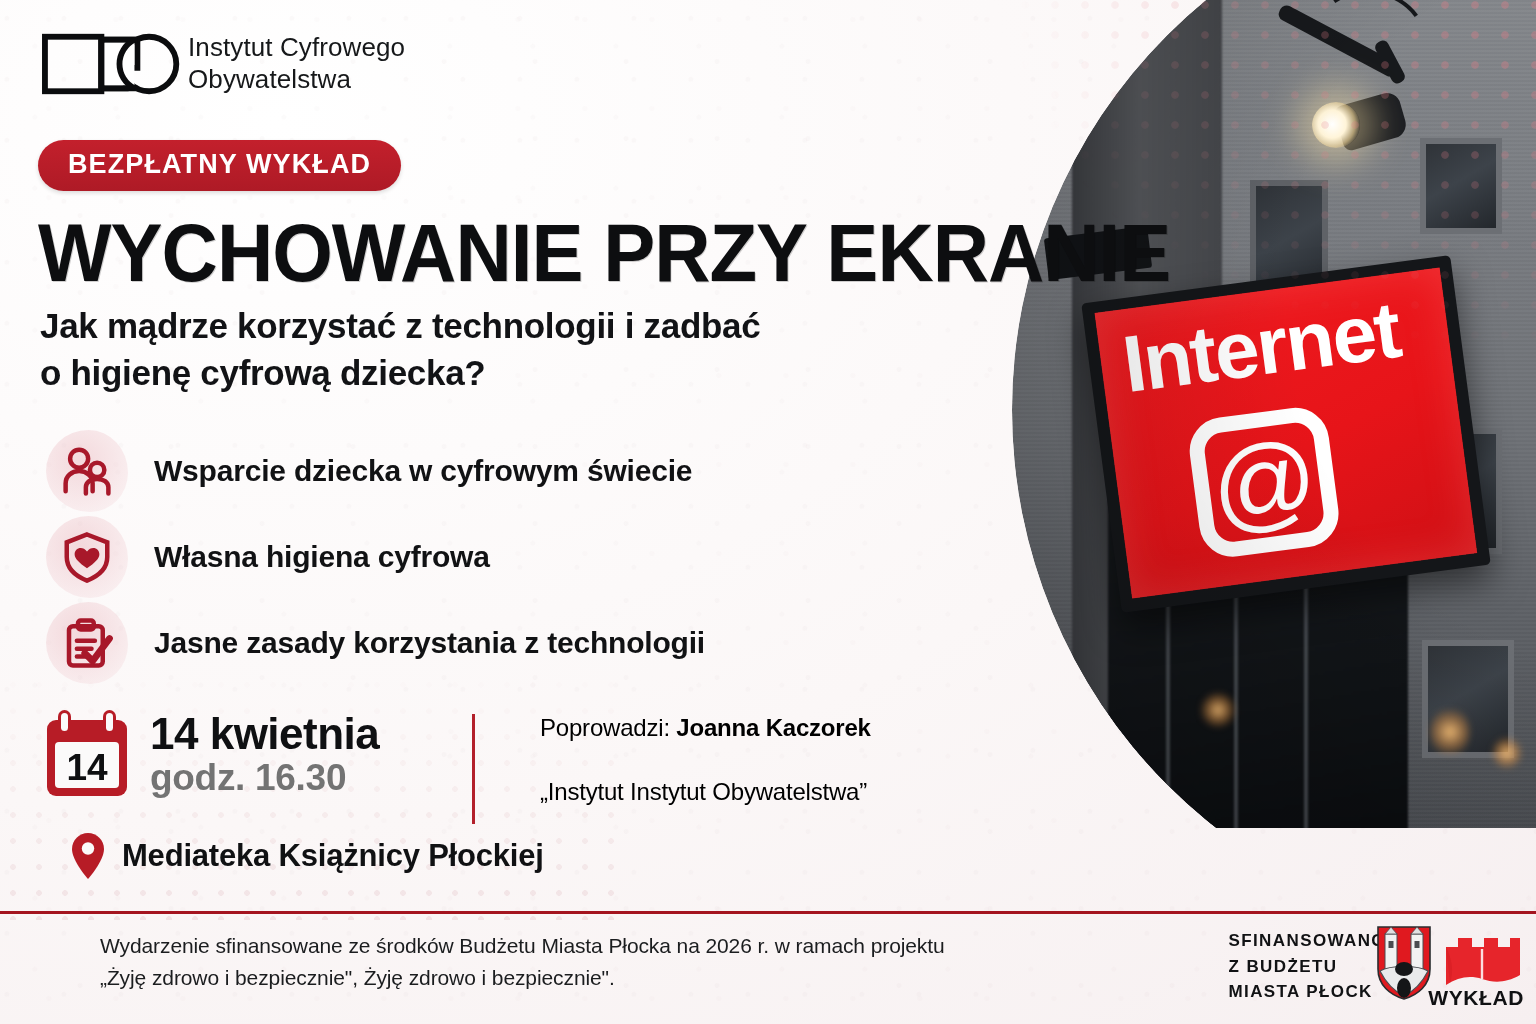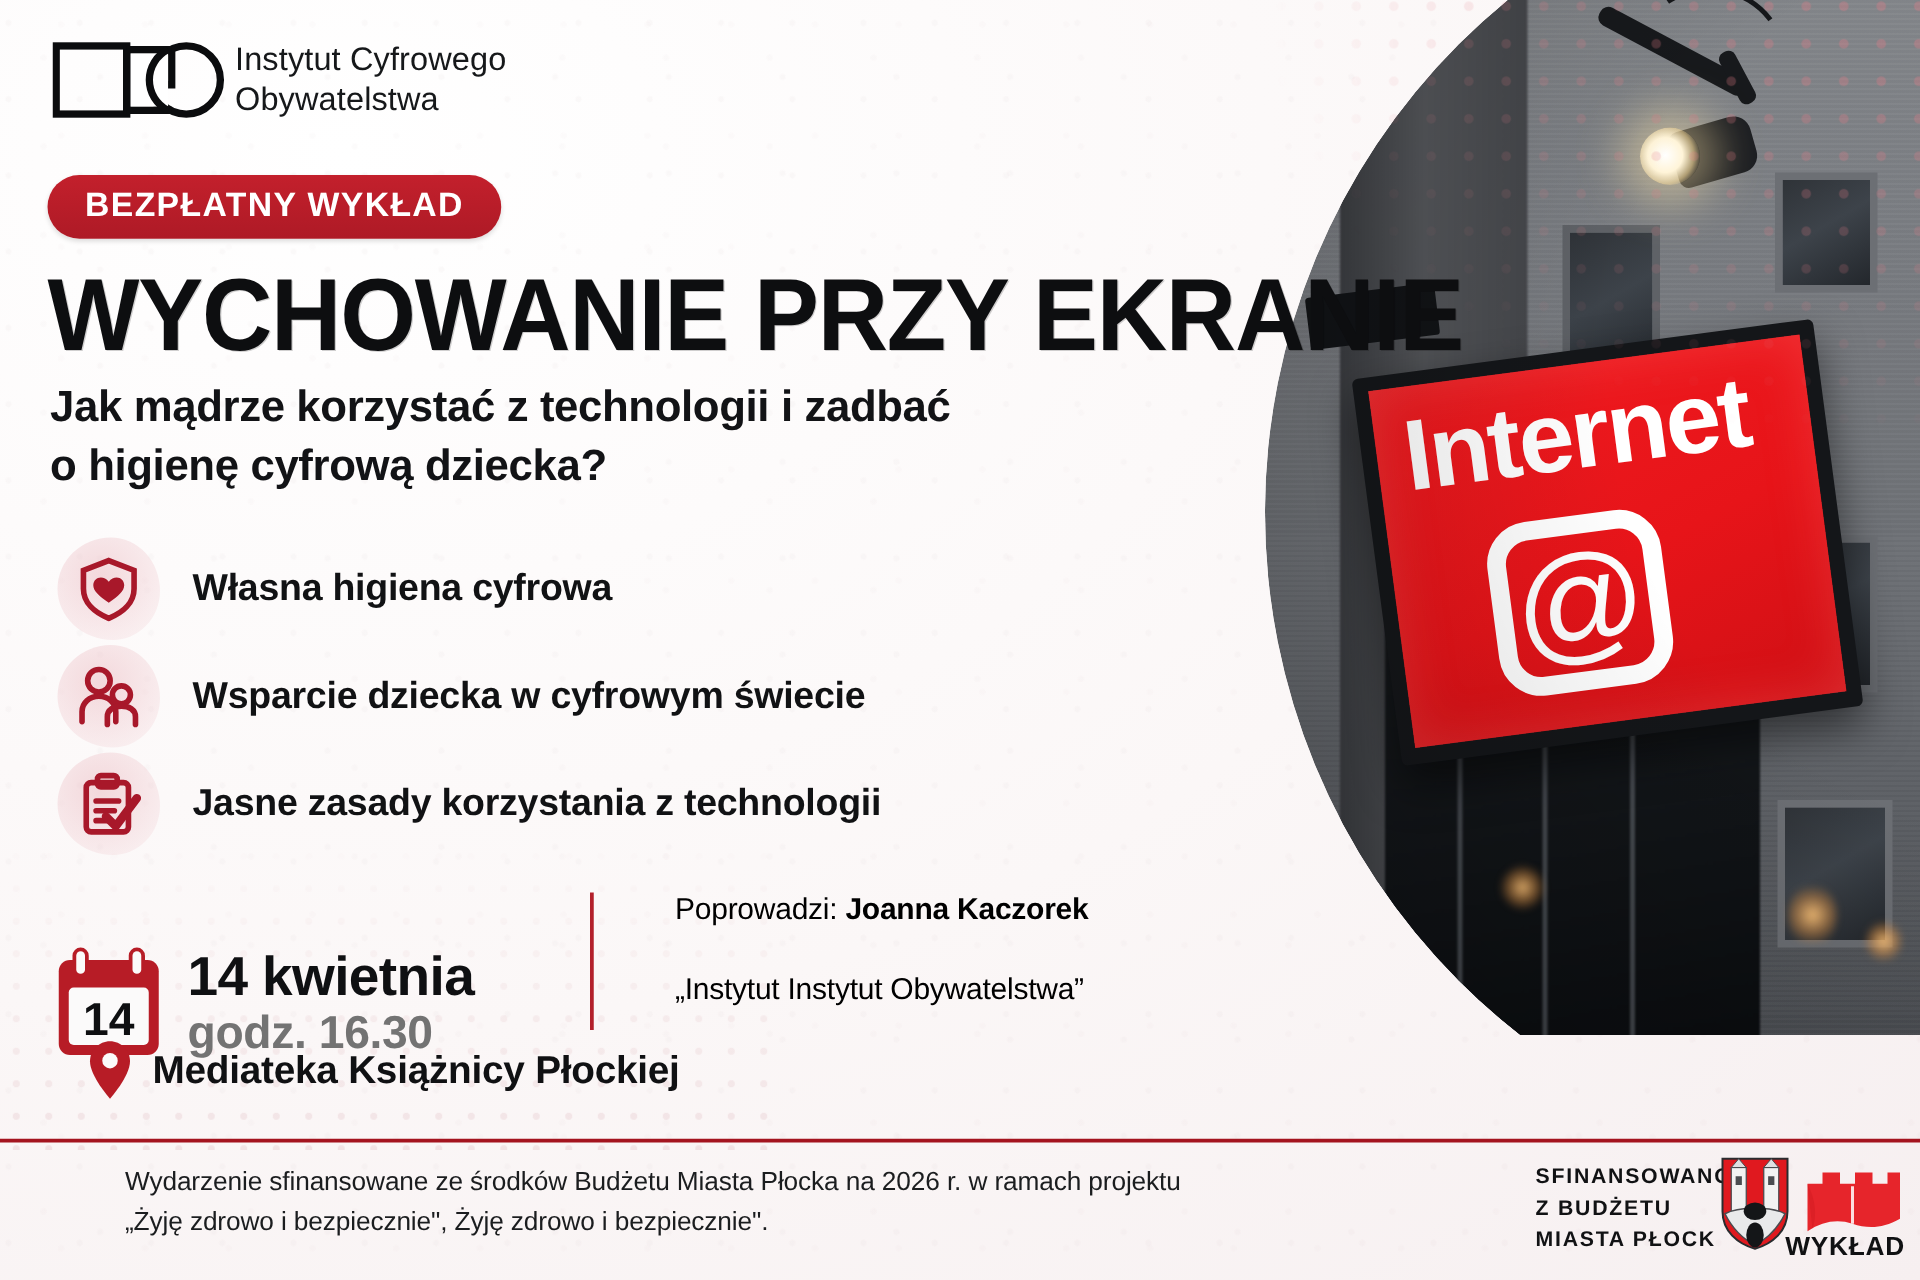--- a/index.html
+++ b/index.html
@@ -243,21 +243,21 @@
   }
   .b-icon .blob {
     position:absolute; left:2px; top:2px; width:82px; height:82px;
     background:radial-gradient(circle at 42% 38%, rgba(230,170,178,.42) 0%, rgba(238,196,202,.32) 58%, rgba(244,216,220,.16) 100%);
     border-radius:52% 48% 46% 54% / 50% 52% 48% 50%;
   }
   .b-icon svg { position:relative; width:54px; height:54px; }
   .b-label { font-size:30px; font-weight:700; color:#111214; letter-spacing:-.2px; }
 
   
-  .datebox { position:absolute; left:44px; top:708px; display:flex; align-items:center; gap:20px;margin-top:48px; }
+  .datebox { position:absolute; left:44px; top:708px; display:flex; align-items:center; gap:20px; }
   .cal { width:86px; height:92px; flex:none; }
   .datetext { line-height:1.06; }
   .date-main { font-size:44px; font-weight:700; color:#0f1012; letter-spacing:-.5px; }
   .date-sub { font-size:37px; font-weight:700; color:#737373; letter-spacing:-.3px; }
 
   .vdivider {
     position:absolute; left:472px; top:714px;
     width:3px; height:110px; background:#b3202b;
   }
 
@@ -365,39 +365,39 @@
   <div class="title">WYCHOWANIE PRZY EKRANIE</div>
   <div class="subtitle">Jak mądrze korzystać z technologii i zadbać
 o higienę cyfrową dziecka?</div>
 
   <div class="bullets">
 
     <div class="bullet">
       <span class="b-icon">
         <span class="blob"></span>
         <svg viewBox="0 0 48 48">
-          <path d="M24 4 L42 11 V24 C42 34 34 41 24 45 C14 41 6 34 6 24 V11 Z" fill="none" stroke="#a8182a" stroke-width="4"></path>
-          <path d="M24 34 C17 29 13 25.5 13 21.5 C13 18.4 15.4 16 18.4 16 C20.4 16 22.4 17 24 19
-                   C25.6 17 27.6 16 29.6 16 C32.6 16 35 18.4 35 21.5 C35 25.5 31 29 24 34 Z" fill="#a8182a"></path>
-        </svg>
-      </span>
-      <span class="b-label">Własna higiena cyfrowa</span>
-    </div>
-
-    <div class="bullet">
-      <span class="b-icon">
-        <span class="blob"></span>
-        <svg viewBox="0 0 48 48">
           <circle cx="17" cy="13" r="8" fill="none" stroke="#a8182a" stroke-width="4"></circle>
           <path d="M5 42 V35 C5 28.5 10.4 24 17 24 C23.6 24 29 28.5 29 35 V42" fill="none" stroke="#a8182a" stroke-width="4" stroke-linecap="round"></path>
           <circle cx="33" cy="23" r="6.4" fill="none" stroke="#a8182a" stroke-width="4"></circle>
           <path d="M23 44 V38.5 C23 33.8 27.4 31 33 31 C38.6 31 43 33.8 43 38.5 V44" fill="none" stroke="#a8182a" stroke-width="4" stroke-linecap="round"></path>
         </svg>
       </span>
       <span class="b-label">Wsparcie dziecka w cyfrowym świecie</span>
+    </div>
+
+    <div class="bullet">
+      <span class="b-icon">
+        <span class="blob"></span>
+        <svg viewBox="0 0 48 48">
+          <path d="M24 4 L42 11 V24 C42 34 34 41 24 45 C14 41 6 34 6 24 V11 Z" fill="none" stroke="#a8182a" stroke-width="4"></path>
+          <path d="M24 34 C17 29 13 25.5 13 21.5 C13 18.4 15.4 16 18.4 16 C20.4 16 22.4 17 24 19
+                   C25.6 17 27.6 16 29.6 16 C32.6 16 35 18.4 35 21.5 C35 25.5 31 29 24 34 Z" fill="#a8182a"></path>
+        </svg>
+      </span>
+      <span class="b-label">Własna higiena cyfrowa</span>
     </div>
 
     <div class="bullet">
       <span class="b-icon">
         <span class="blob"></span>
         <svg viewBox="0 0 48 48">
           <rect x="8" y="9" width="30" height="35" rx="3.5" fill="none" stroke="#a8182a" stroke-width="4"></rect>
           <rect x="16" y="4" width="14" height="8" rx="2.4" fill="none" stroke="#a8182a" stroke-width="4"></rect>
           <path d="M15 22 H31 M15 29 H28 M15 36 H24" stroke="#a8182a" stroke-width="4" stroke-linecap="round"></path>
           <path d="M22 33 L29 40 L44 20" fill="none" stroke="#a8182a" stroke-width="6" stroke-linecap="round" stroke-linejoin="round"></path>

